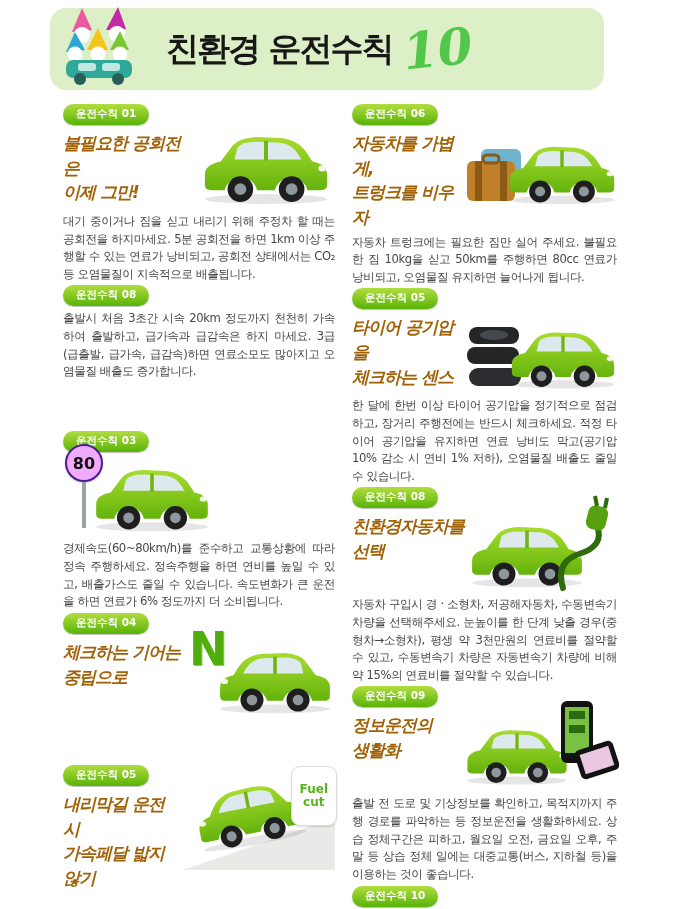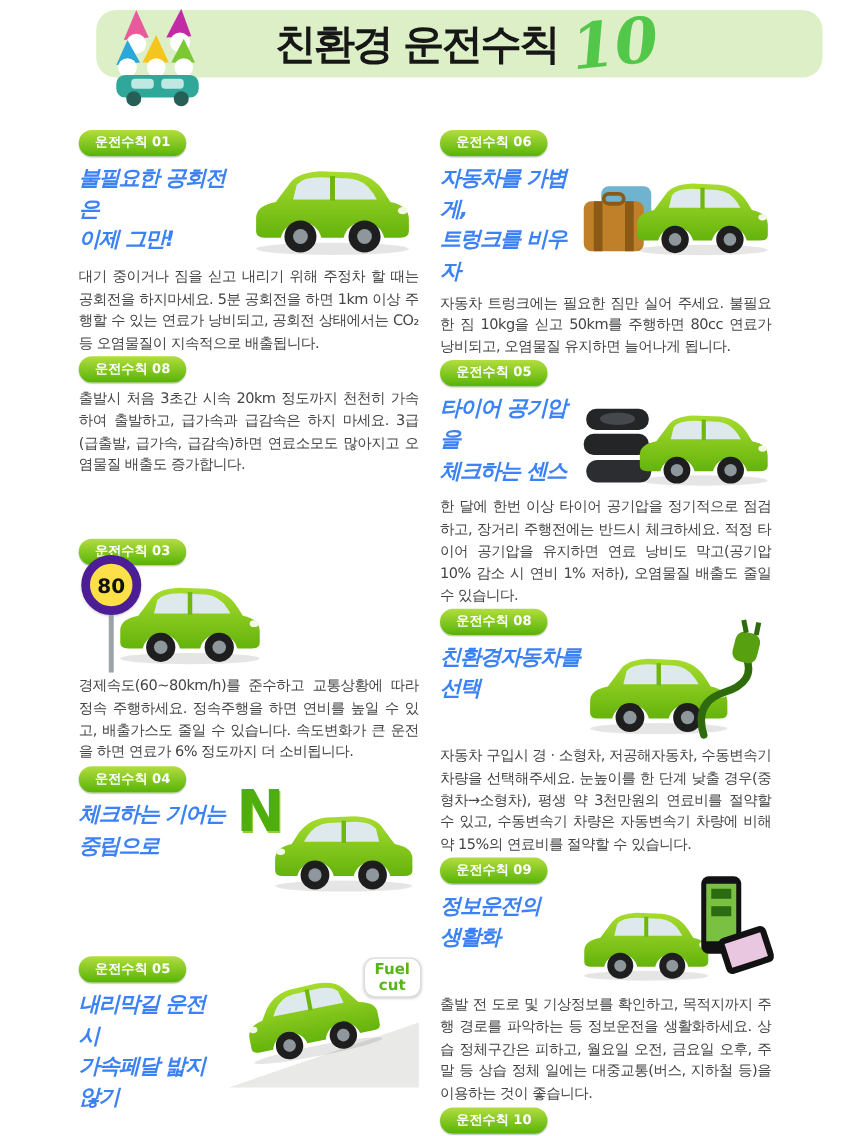--- a/index.html
+++ b/index.html
@@ -1,54 +1,54 @@
 <!DOCTYPE html>
 <html><head>
 <meta charset="utf-8">
 <style>
   html,body{margin:0;padding:0;background:#fff;}
   .page{position:relative;width:679px;height:909px;background:#ffffff;overflow:hidden;
         font-family:"DejaVu Sans",sans-serif;color:#3f3f3f;}
   
-  .header{position:absolute;left:77px;top:8px;width:554px;height:54px;background:#dcefc6;
-          border-radius:16px;display:flex;align-items:center;padding-left:27px;}
+  .header{position:absolute;left:50px;top:8px;width:554px;height:82px;background:#dcefc6;
+          border-radius:16px;display:flex;align-items:center;}
   .logo{position:absolute;left:8px;top:-4px;width:84px;height:82px;}
   .header-title{margin:0 0 0 116px;font-size:33px;font-weight:800;color:#171717;
                 letter-spacing:-2px;white-space:nowrap;}
   .header-number{font-family:"DejaVu Serif",serif;font-style:italic;font-weight:700;
                  font-size:50px;color:#52c74a;margin-left:10px;transform:rotate(-6deg);
                  line-height:1;display:inline-block;}
   
   .cols{position:absolute;left:63px;top:102px;width:554px;display:flex;gap:17px;}
   .col-left{width:272px;}
   .col-right{width:265px;}
   
   .rule{position:relative;}
   .badge{display:inline-block;background:linear-gradient(#b2dd3f,#58b307);color:#fff;
          font-size:10.5px;font-weight:700;padding:3px 13px 4px;border-radius:20px;
          box-shadow:0 1px 1px rgba(0,0,0,.25);letter-spacing:0;}
   .head{display:flex;justify-content:space-between;align-items:flex-start;min-height:84px;}
   .rule-title{margin:6px 0 0;font-size:17px;line-height:1.45;font-weight:700;font-style:italic;
-              color:#3b82f6;white-space:pre-line;letter-spacing:-1px;flex:1;}
+              color:#a16207;white-space:pre-line;letter-spacing:-1px;flex:1;}
   .art{position:relative;width:152px;height:84px;flex-shrink:0;}
   .rule-body{margin:4px 0 0;font-size:11.6px;line-height:1.52;text-align:justify;
              color:#454545;letter-spacing:-0.4px;}
   
   .abs{position:absolute;}
   .flip{transform:scaleX(-1);}
-  .sign80{width:34px;height:34px;border-radius:50%;background:#fde047;border:7px solid #4c1d95;
+  .sign80{width:34px;height:34px;border-radius:50%;background:#f0abfc;border:2px solid #4c1d95;
           color:#111;font-weight:800;font-size:16px;display:flex;align-items:center;
           justify-content:center;box-shadow:0 1px 2px rgba(0,0,0,.2);}
   .sign-pole{width:4px;height:46px;background:#9aa3a6;margin:0 auto;}
   .gearN{font-size:46px;font-weight:800;color:#4fae0d;line-height:1;
          text-shadow:1px 1px 0 #8ed13d;}
   .slope{position:absolute;bottom:0;left:0;width:0;height:0;
          border-left:152px solid transparent;border-bottom:52px solid #e9e9e7;}
   .tilt{transform:rotate(-11deg);}
-  .bubble{background:#fff;border:1px solid #dcdcdc;border-radius:9px;padding:2px 8px;
+  .bubble{background:#fff;border:1px solid #dcdcdc;border-radius:9px;padding:16px 8px;
           font-size:12px;font-weight:800;color:#57b515;white-space:pre-line;line-height:1.1;
           text-align:center;box-shadow:0 1px 2px rgba(0,0,0,.15);}
 </style>
 </head>
 <body>
 
 <svg width="0" height="0" style="position:absolute" aria-hidden="true">
   <defs>
     <linearGradient id="gGreen" x1="0" y1="0" x2="0" y2="1">
       <stop offset="0" stop-color="#a7dc2e"></stop>

